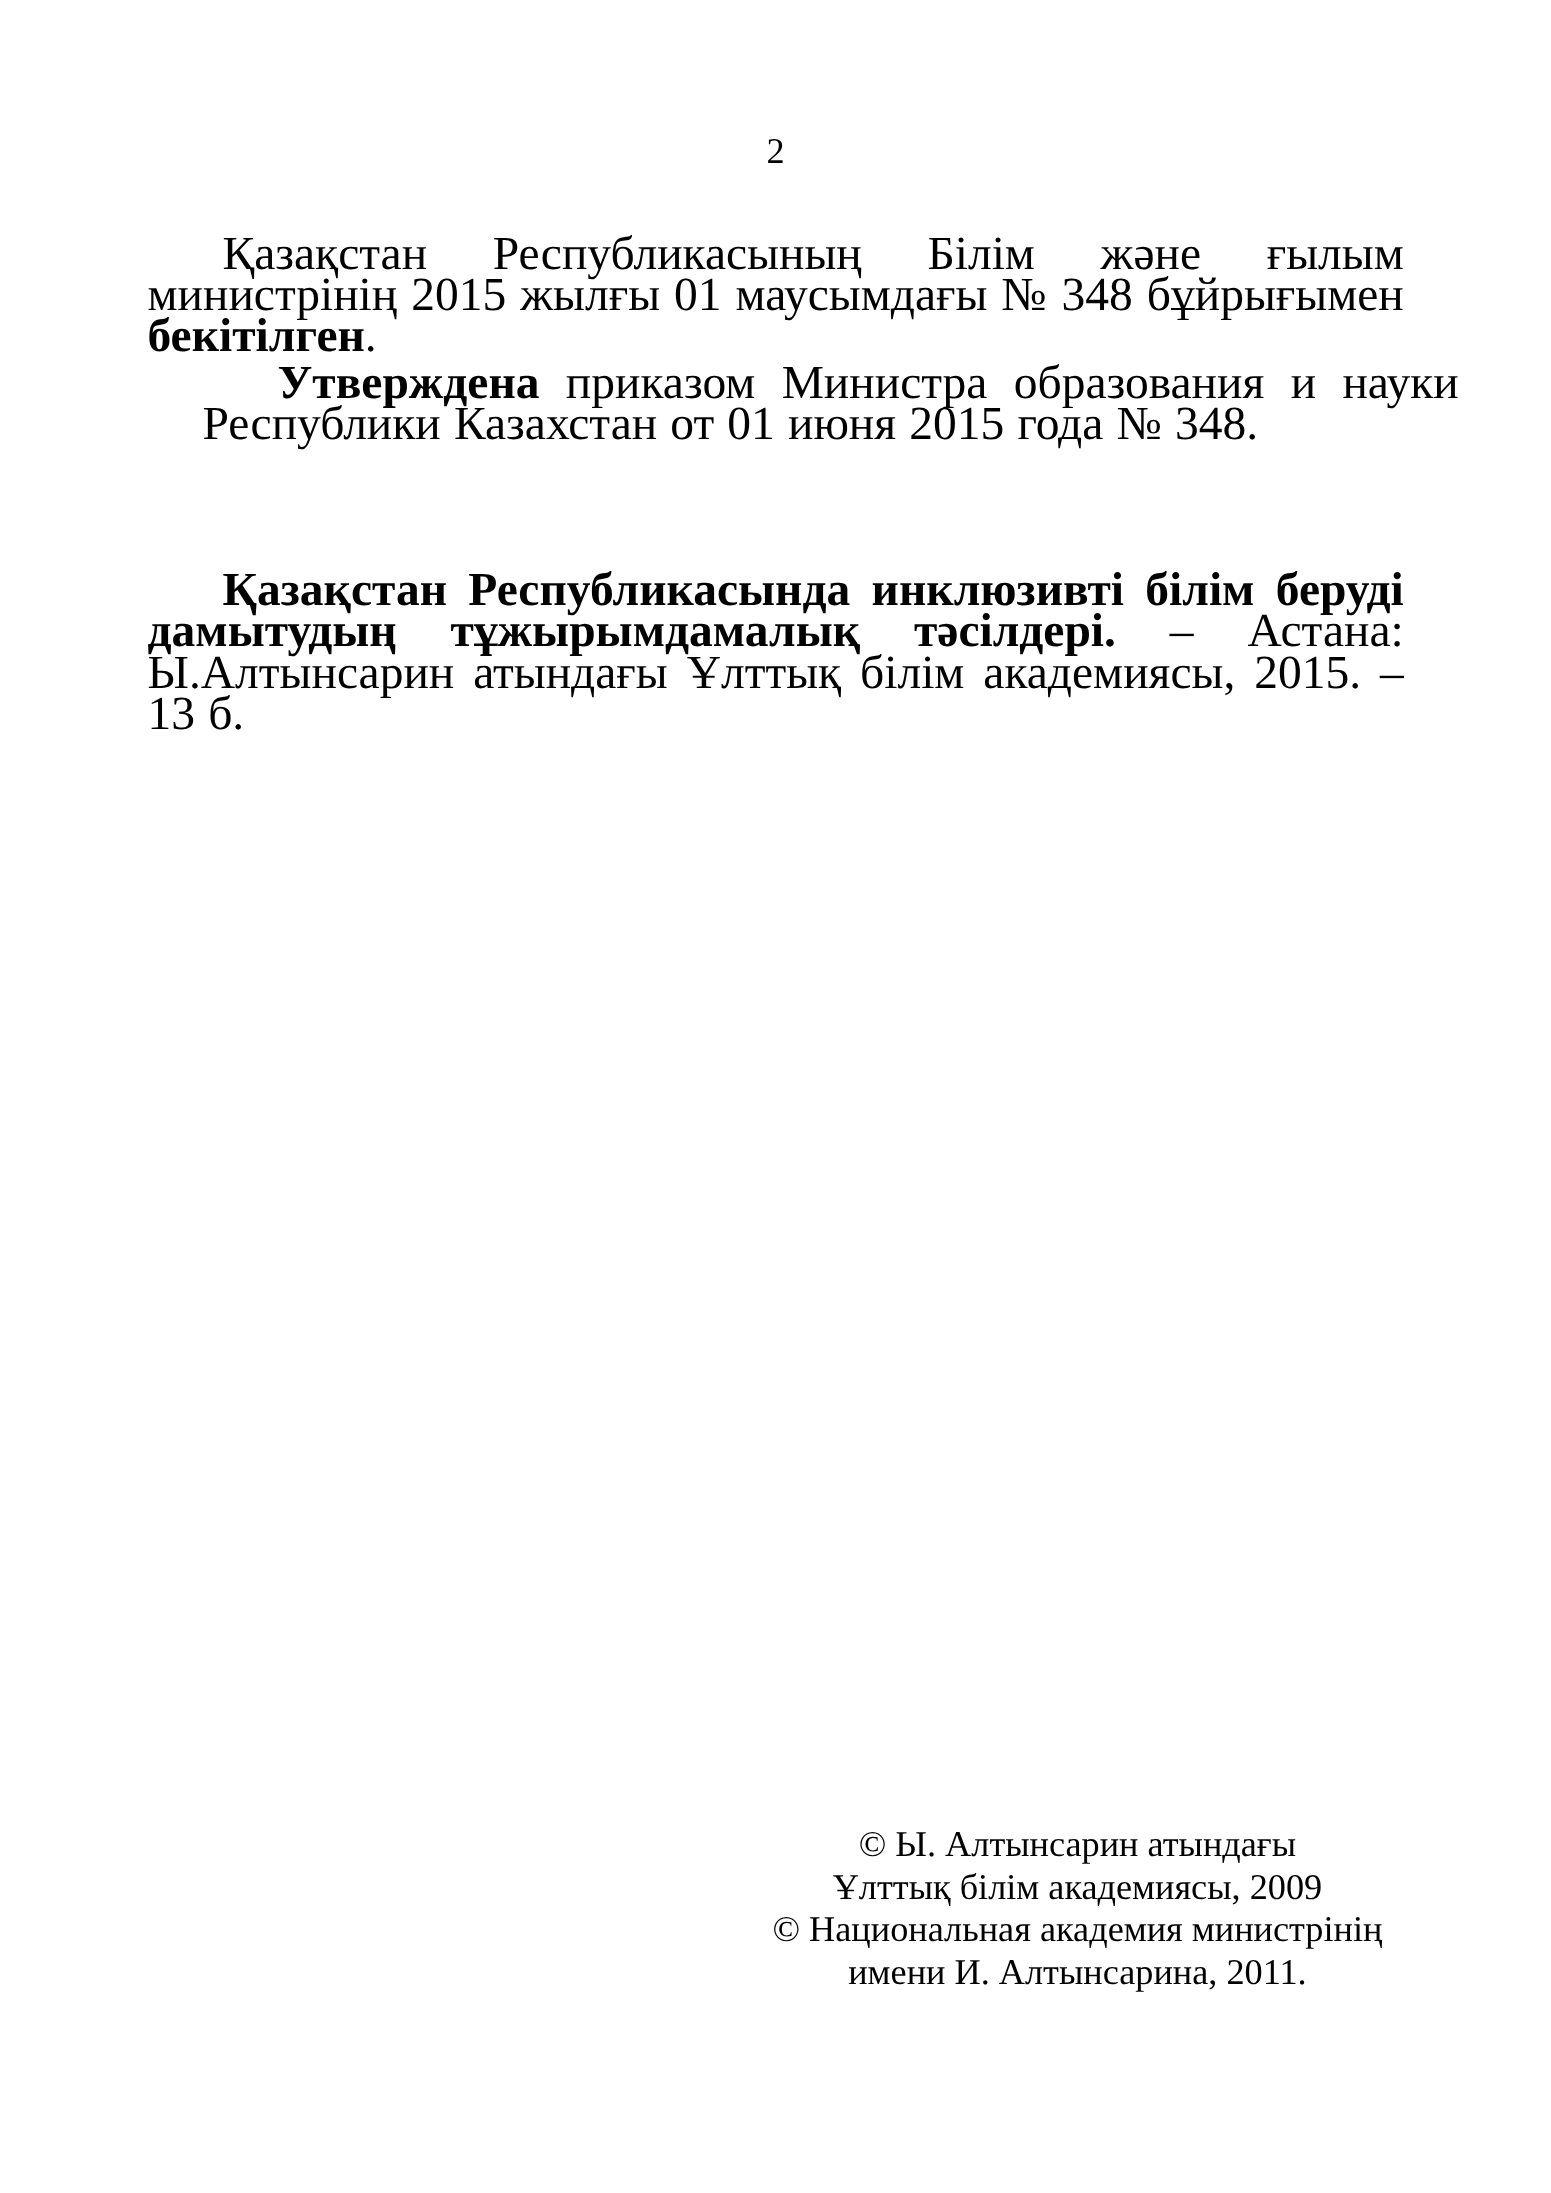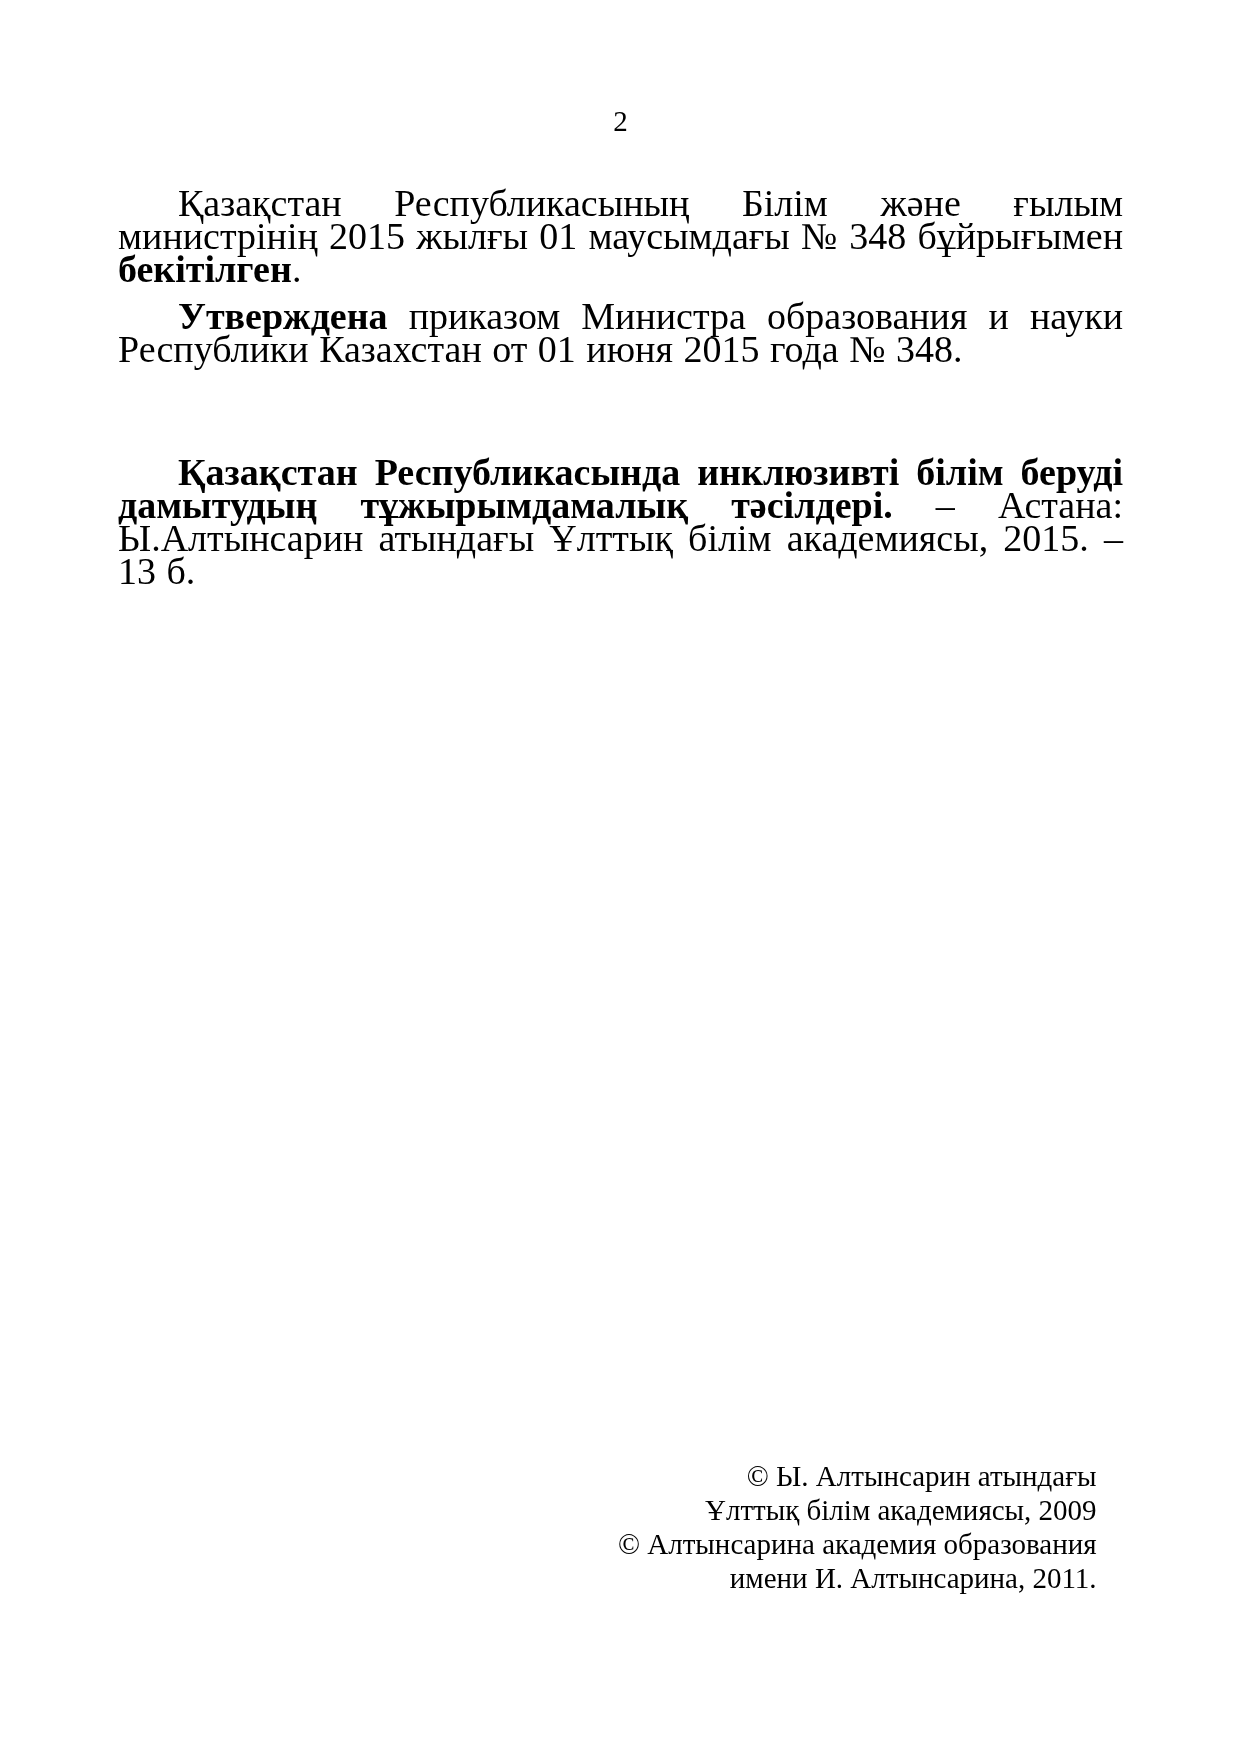--- a/index.html
+++ b/index.html
@@ -31,48 +31,48 @@
     width: 1005px;
     margin: 0;
     font-size: 38px;
     line-height: 33px;
     text-align: justify;
     text-align-last: left;
     text-indent: 60px;
     word-spacing: 1px;
   }
   .para-1 { top: 187px; }
-  .para-2 { top: 300px; }
+  .para-2 { top: 290px; margin-left: 44px; }
   .para-3 { top: 456px; }
   .para-4 { top: 591px; }
   .seg-bold { font-weight: bold; }
   .copyright-block {
     position: absolute;
     left: 618px;
     top: 1459px;
     font-size: 29px;
     line-height: 34px;
-    text-align: right;
+    text-align: center;
     white-space: nowrap;
   }
 </style>
 </head>
 <body>
 
 <div class="page">
 
   <div class="page-number">2</div>
 
   <p class="body-para para-1"><span>Қазақстан Республикасының Білім және ғылым министрінің 2015 жылғы 01 маусымдағы № 348 бұйрығымен </span><span class="seg-bold">бекітілген</span><span>.</span></p>
 
   <p class="body-para para-2"><span class="seg-bold">Утверждена</span><span> приказом Министра образования и науки Республики Казахстан от 01 июня 2015 года № 348.</span></p>
 
   <p class="body-para para-3"><span class="seg-bold">Қазақстан Республикасында инклюзивті білім беруді дамытудың тұжырымдамалық тәсілдері.</span><span> – Астана: Ы.Алтынсарин атындағы Ұлттық білім академиясы, 2015. – 13 б.</span></p>
 
 
   <div class="copyright-block">
     <div>© Ы. Алтынсарин атындағы</div>
     <div>Ұлттық білім академиясы, 2009</div>
-    <div>© Алтынсарина академия образования</div>
+    <div>© Национальная академия министрінің</div>
     <div>имени И. Алтынсарина, 2011.</div>
   </div>
 
 </div>
 
 </body></html>

